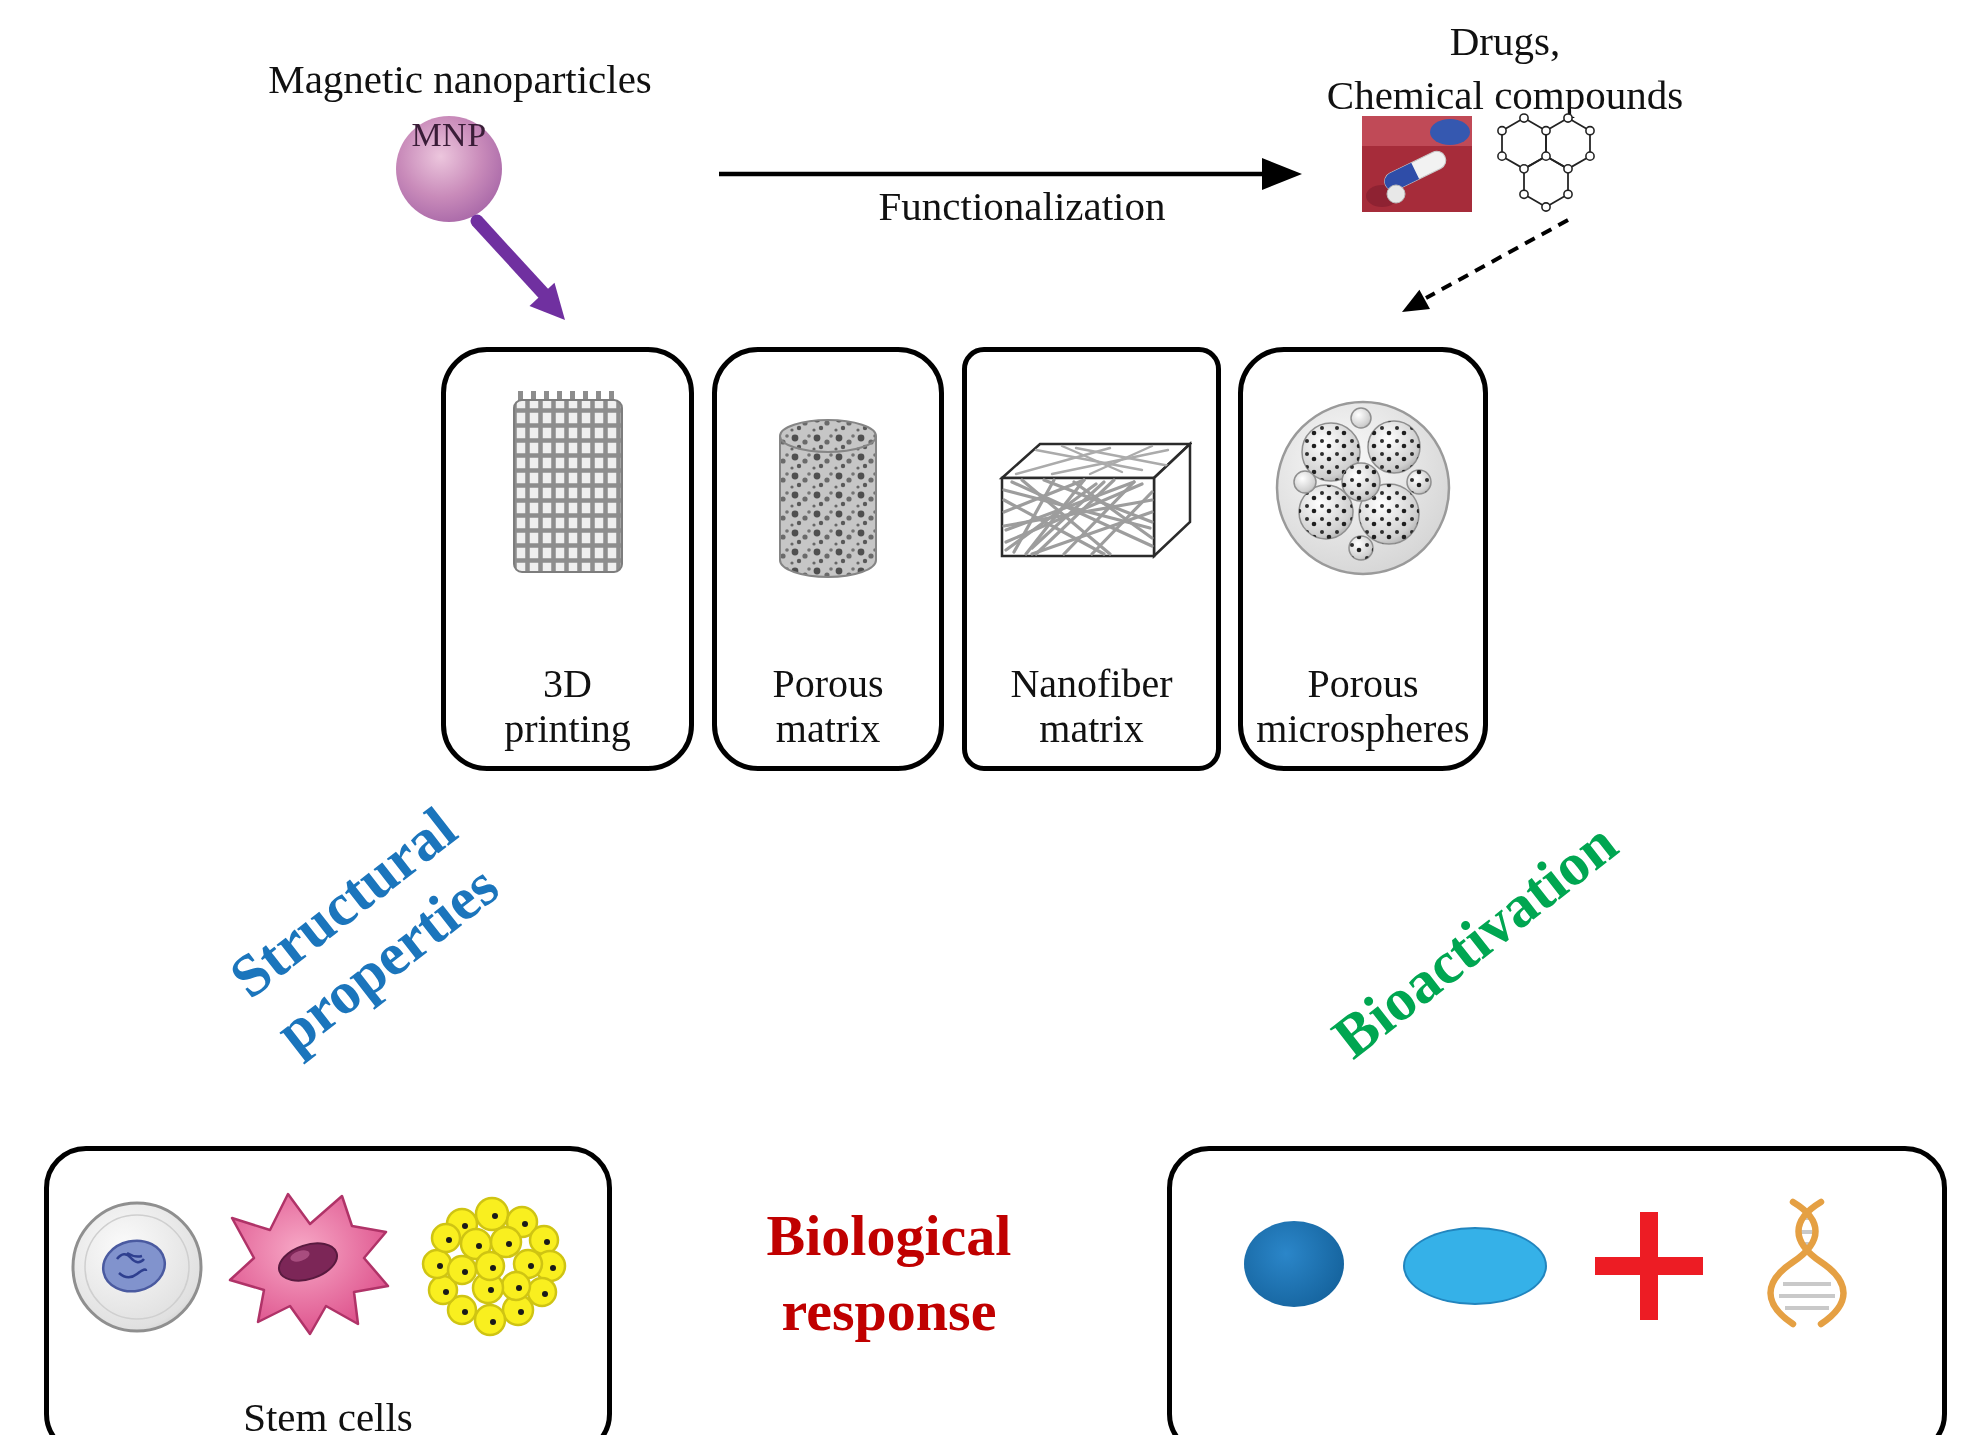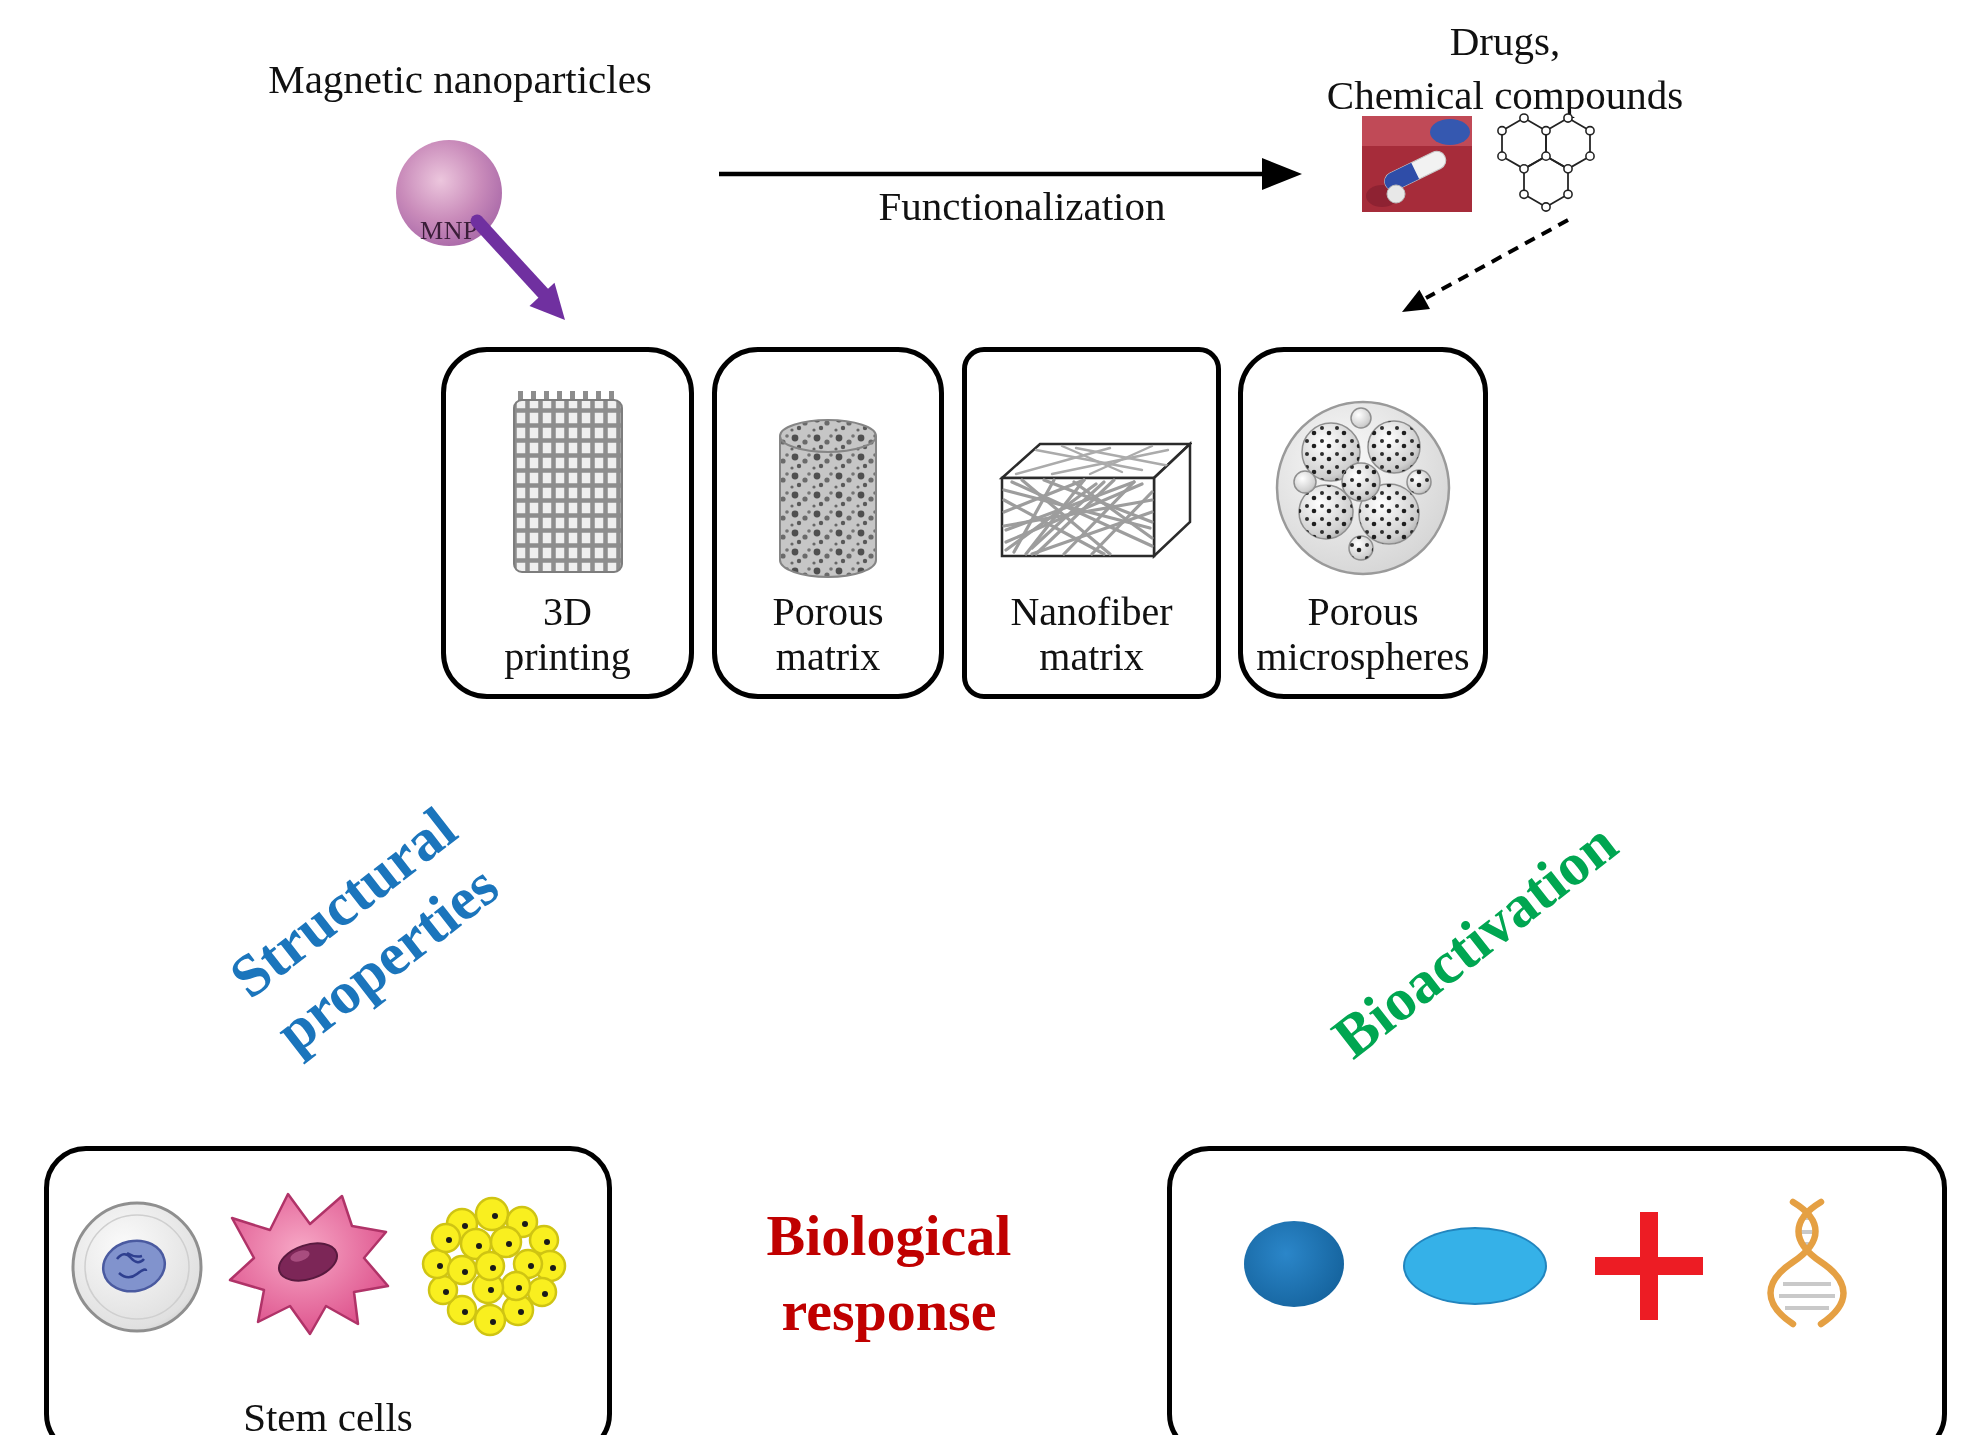--- a/index.html
+++ b/index.html
@@ -10,29 +10,29 @@
     font-family:"Liberation Serif", serif;
     color:#111;
     overflow:hidden;
   }
   .abs{position:absolute;}
   .txt{font-size:41px;line-height:1.2;}
   .center{text-align:center;}
 
   
   .mnp{
-    left:396px;top:140px;width:106px;height:106px;border-radius:50%;
+    left:396px;top:116px;width:106px;height:106px;border-radius:50%;
     background:radial-gradient(circle at 42% 38%, #ecc6dd 0%, #c98bba 45%, #93519c 100%);
-    display:flex;align-items:flex-end;justify-content:center;
-    font-size:26px;color:#3a1d38;letter-spacing:.5px;
+    display:flex;align-items:flex-start;justify-content:center;
+    font-size:34px;color:#3a1d38;letter-spacing:.5px;
   }
 
   
   .scaffold-box{
-    position:absolute;top:347px;height:352px;
+    position:absolute;top:347px;height:424px;
     border:5px solid #000;border-radius:46px;background:#fff;
     box-sizing:border-box;
   }
   .scaffold-img{position:absolute;left:50%;transform:translateX(-50%);}
   .scaffold-label{
     position:absolute;left:-12px;right:-12px;bottom:14px;
     text-align:center;font-size:40px;line-height:1.14;white-space:nowrap;
   }
   .scaffold-label span{display:block;}
 

